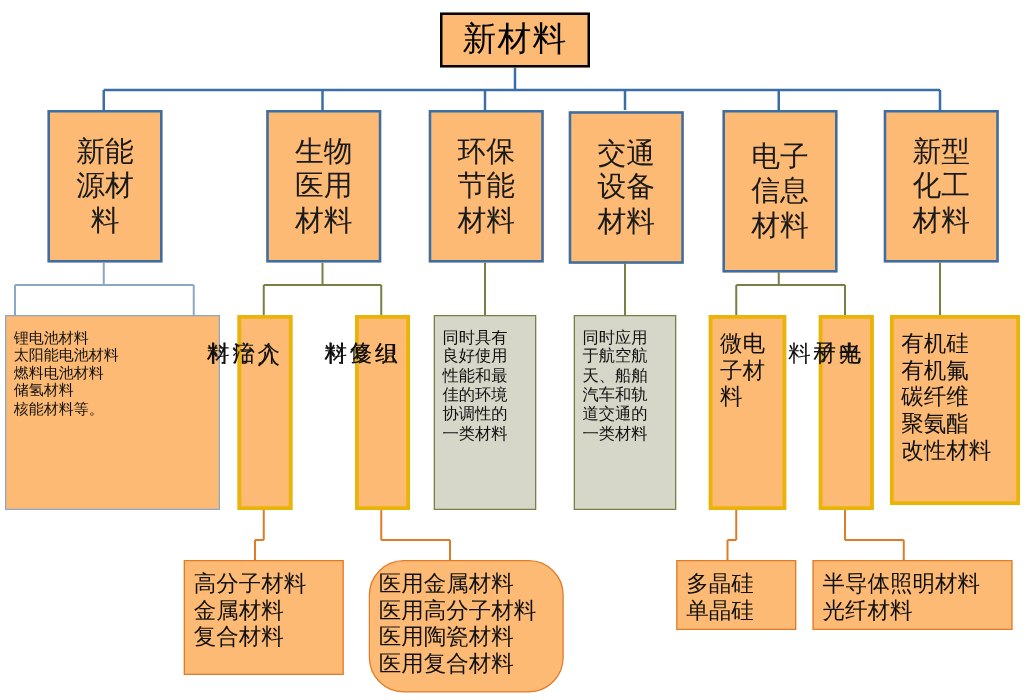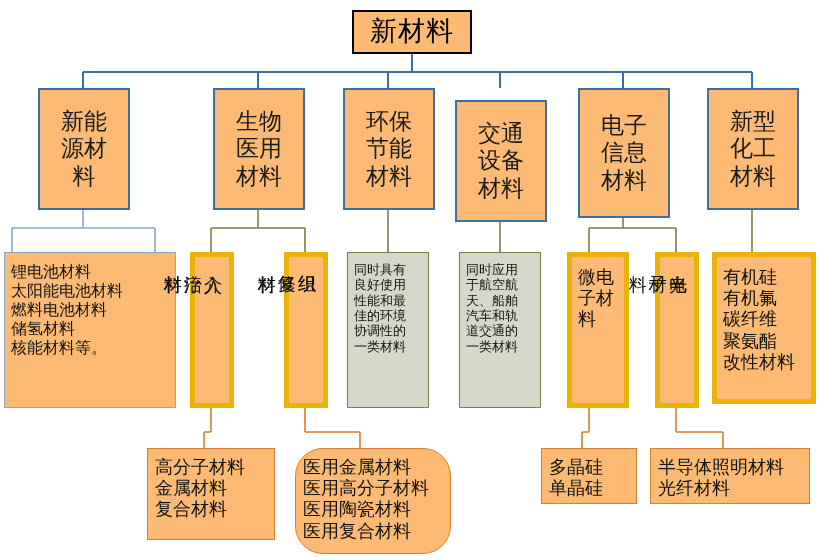--- a/index.html
+++ b/index.html
@@ -36,27 +36,27 @@
   }
   .cat-box {
     border: 2px solid #3b6ea5;
     align-items: center;
     text-align: center;
     font-size: 23px;
     color: #1a1a1a;
   }
   .leaf-blue {
     border: 1px solid #8aa8c4;
-    font-size: 16px;
+    font-size: 12px;
     color: #111111;
     padding: 4px 6px;
     text-align: left;
   }
   .leaf-olive {
-    border: 5px solid #eab308;
+    border: 3px solid #eab308;
     font-size: 18px;
     color: #111111;
     padding: 4px 6px;
     text-align: left;
   }
   .leaf-olive-fill {
     border: 1px solid #7a7f45;
     background: #d7d7c9;
     font-size: 13px;
     color: #111111;
@@ -138,21 +138,21 @@
   <div class="box cat-box" style="left:213px; top:88px; width:92px; height:122px;">
     <span>生物
 医用
 材料</span>
   </div>
   <div class="box cat-box" style="left:343px; top:88px; width:92px; height:122px;">
     <span>环保
 节能
 材料</span>
   </div>
-  <div class="box cat-box" style="left:455px; top:100px; width:92px; height:122px;">
+  <div class="box cat-box" style="left:455px; top:89px; width:92px; height:122px;">
     <span>交通
 设备
 材料</span>
   </div>
   <div class="box cat-box" style="left:578px; top:88px; width:92px; height:130px;">
     <span>电子
 信息
 材料</span>
   </div>
   <div class="box cat-box" style="left:707px; top:88px; width:92px; height:122px;justify-content:center;">

